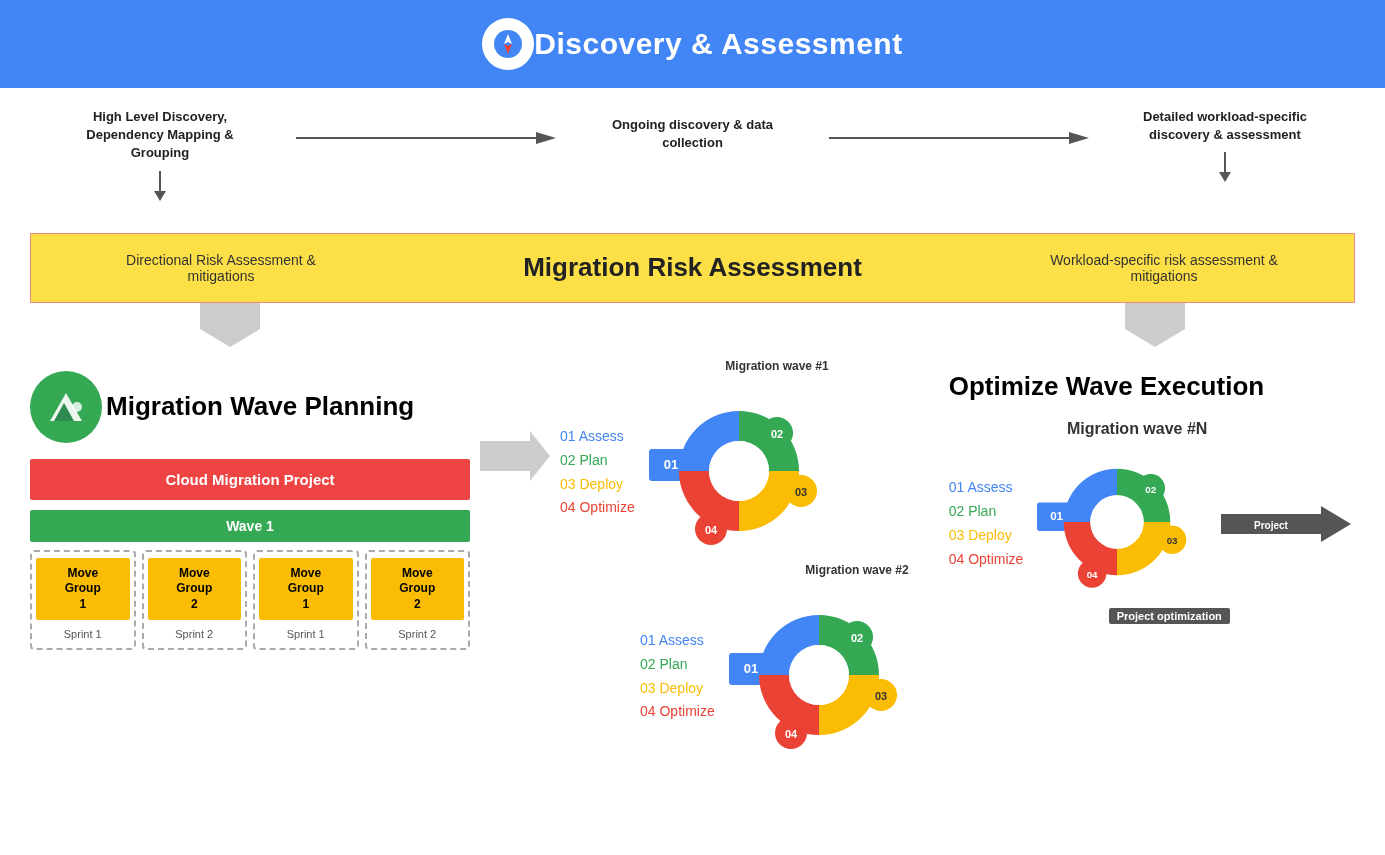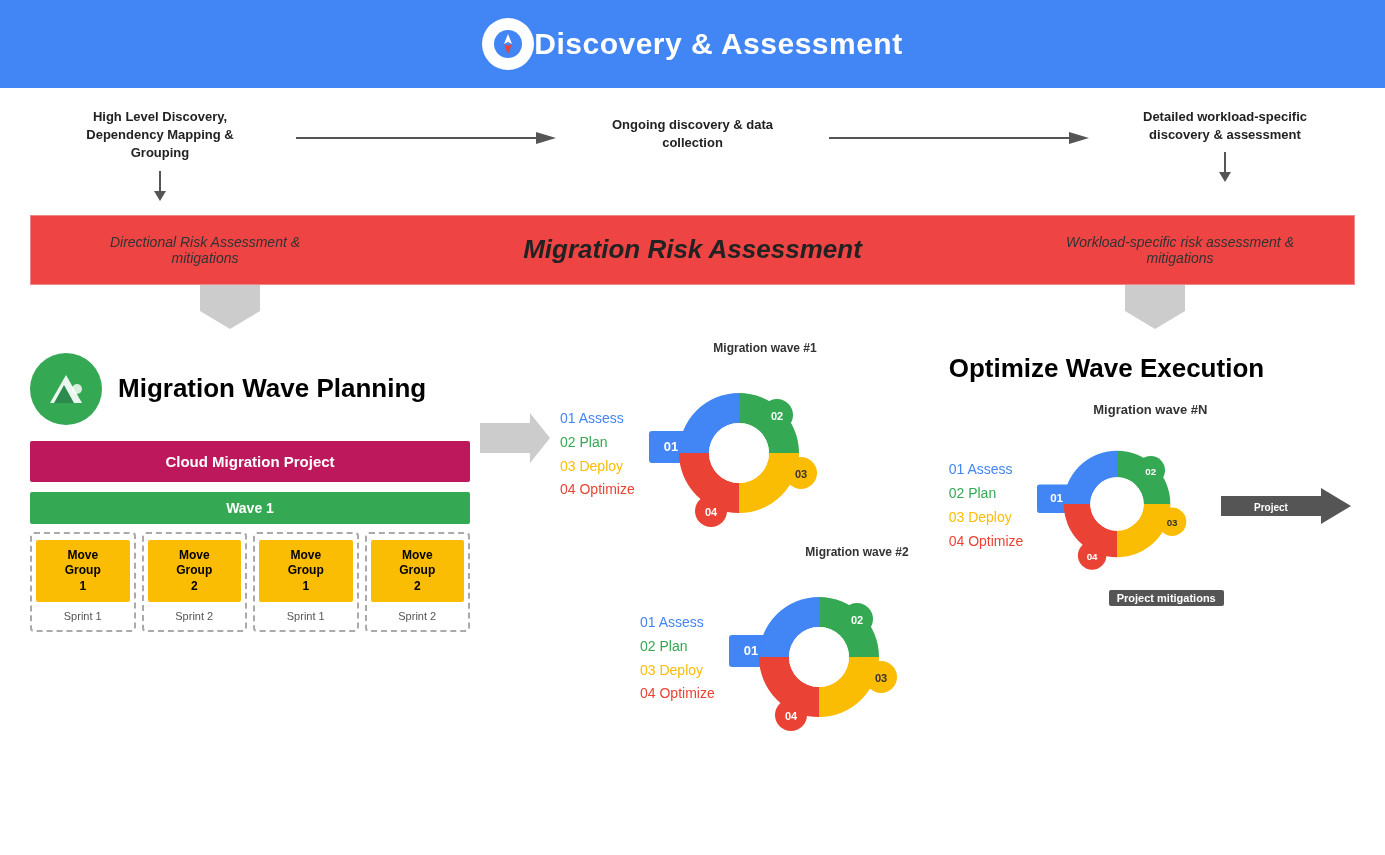--- a/index.html
+++ b/index.html
@@ -30,21 +30,21 @@
       font-size: 30px;
       font-weight: 700;
       letter-spacing: 0.5px;
     }
 
     
     .discovery-row {
       display: flex;
       align-items: flex-start;
       justify-content: space-between;
-      padding: 20px 60px 10px 60px;
+      padding: 20px 60px 28px 60px;
       border-bottom: none;
       border-radius: 27px;
     }
     .discovery-col {
       text-align: center;
       font-size: 13px;
       font-weight: 600;
       color: #222;
       max-width: 200px;
       line-height: 1.4;
@@ -61,28 +61,27 @@
     }
     .arrow-right svg { width: 260px; height: 24px; }
     .arrow-down {
       display: flex;
       justify-content: center;
       margin: 4px 0;
     }
 
     
     .risk-bar {
-      background: #ef4444;
+      background: #fde047;
       border: 1.5px solid #e88;
       margin: 0 30px;
-      padding: 18px 44px;
+      padding: 18px 60px;
       display: flex;
       align-items: center;
       justify-content: space-between;
-      font-style: italic;
     }
     .risk-side {
       font-size: 14px;
       color: #333;
       max-width: 260px;
       text-align: center;
     }
     .risk-center-title {
       font-size: 26px;
       font-weight: 700;
@@ -107,37 +106,37 @@
     }
 
     
     .wave-planning {
       width: 440px;
       flex-shrink: 0;
     }
     .wave-planning-header {
       display: flex;
       align-items: center;
-      gap: 16px;
+      gap: 4px;
       margin-bottom: 16px;
     }
     .mountain-icon {
       width: 72px; height: 72px;
       background: #34A853;
       border-radius: 50%;
       display: flex; align-items: center; justify-content: center;
       flex-shrink: 0;
     }
     .wave-planning-title {
       font-size: 26px;
       font-weight: 700;
       line-height: 1.2;
     }
     .cloud-project-bar {
-      background: #be185d;
+      background: #ef4444;
       color: white;
       text-align: center;
       padding: 12px;
       font-size: 15px;
       font-weight: 600;
       border-radius: 2px;
       margin-bottom: 10px;
     }
     .waves-row {
       display: flex;
@@ -336,21 +335,21 @@
   <div class="migration-waves">
 
     <div style="position:relative; display:flex; align-items:center; gap:14px;">
       <div class="step-labels">
         <div style="color:#4285F4;">01 Assess</div>
         <div style="color:#34A853;">02 Plan</div>
         <div style="color:#FBBC04;">03 Deploy</div>
         <div style="color:#EA4335;">04 Optimize</div>
       </div>
       <div style="position:relative;">
-        <div style="position:absolute; top:-22px; right:12px; font-size:12px; font-weight:600; color:#333; white-space:nowrap;">Migration wave #1</div>
+        <div style="position:absolute; top:-22px; right:0; font-size:12px; font-weight:600; color:#333; white-space:nowrap;">Migration wave #1</div>
         
         <svg width="180" height="180" viewBox="0 0 180 180">
 
           <rect x="0" y="68" width="44" height="32" rx="3" fill="#4285F4"></rect>
           <text x="22" y="88" text-anchor="middle" fill="white" font-size="13" font-weight="bold">01</text>
 
           <path d="M90,30 A60,60 0 0,1 150,90 L120,90 A30,30 0 0,0 90,60 Z" fill="#34A853"></path>
 
           <path d="M150,90 A60,60 0 0,1 90,150 L90,120 A30,30 0 0,0 120,90 Z" fill="#FBBC04"></path>
 
@@ -405,21 +404,21 @@
 
     
     <div style="display:flex; align-items:center; gap:14px; margin-top:40px;">
       <div class="step-labels">
         <div style="color:#4285F4;">01 Assess</div>
         <div style="color:#34A853;">02 Plan</div>
         <div style="color:#FBBC04;">03 Deploy</div>
         <div style="color:#EA4335;">04 Optimize</div>
       </div>
       <div style="position:relative;">
-        <div style="position:absolute; top:-22px; right:-10px; font-size:13px; font-weight:600; color:#333; white-space:nowrap;">Migration wave #N</div>
+        <div style="position:absolute; top:-22px; right:-10px; font-size:16px; font-weight:600; color:#333; white-space:nowrap;">Migration wave #N</div>
         <svg width="160" height="160" viewBox="0 0 180 180">
           <rect x="0" y="68" width="44" height="32" rx="3" fill="#4285F4"></rect>
           <text x="22" y="88" text-anchor="middle" fill="white" font-size="13" font-weight="bold">01</text>
           <path d="M90,30 A60,60 0 0,1 150,90 L120,90 A30,30 0 0,0 90,60 Z" fill="#34A853"></path>
           <path d="M150,90 A60,60 0 0,1 90,150 L90,120 A30,30 0 0,0 120,90 Z" fill="#FBBC04"></path>
           <path d="M90,150 A60,60 0 0,1 30,90 L60,90 A30,30 0 0,0 90,120 Z" fill="#EA4335"></path>
           <path d="M30,90 A60,60 0 0,1 90,30 L90,60 A30,30 0 0,0 60,90 Z" fill="#4285F4"></path>
           <circle cx="90" cy="90" r="30" fill="white"></circle>
           <circle cx="128" cy="52" r="16" fill="#34A853"></circle>
           <text x="128" y="57" text-anchor="middle" fill="white" font-size="11" font-weight="bold">02</text>
@@ -431,16 +430,16 @@
       </div>
 
       <div style="display:flex; align-items:center; margin-left:10px;">
         <svg width="130" height="36" viewBox="0 0 130 36">
           <polygon points="0,8 100,8 100,0 130,18 100,36 100,28 0,28" fill="#555"></polygon>
           <text x="50" y="23" text-anchor="middle" fill="white" font-size="10" font-weight="bold">Project</text>
           <text x="50" y="10" text-anchor="middle" fill="white" font-size="10" font-weight="bold"></text>
         </svg>
       </div>
     </div>
-    <div style="margin-left:160px; margin-top:-10px; font-size:11px; font-weight:600; color:#fff; background:#555; display:inline-block; padding:2px 8px; border-radius:2px;">Project mitigations</div>
+    <div style="margin-left:160px; margin-top:-10px; font-size:11px; font-weight:600; color:#fff; background:#555; display:inline-block; padding:2px 8px; border-radius:2px;">Project optimization</div>
   </div>
 
 </div>
 
 </body></html>

